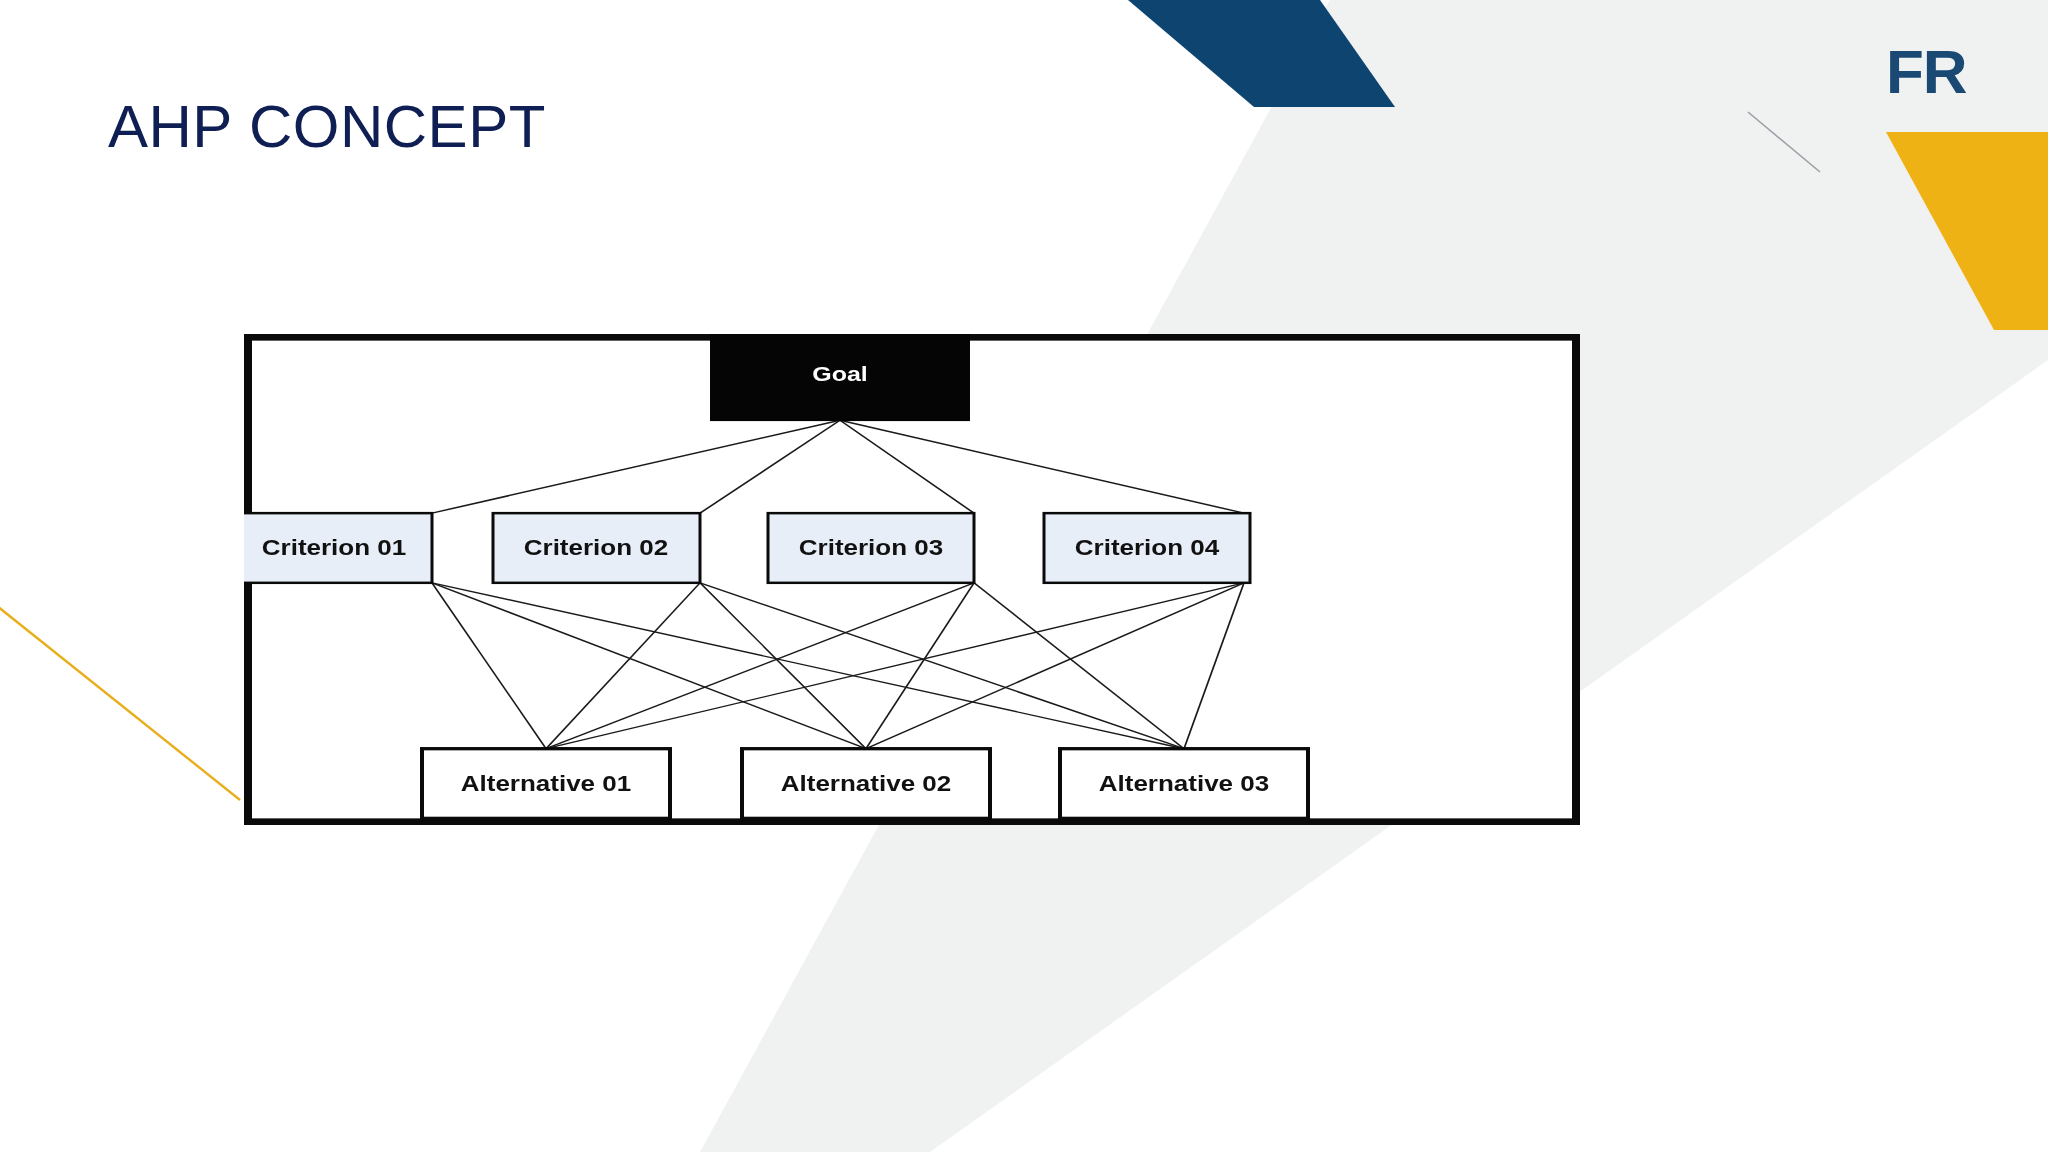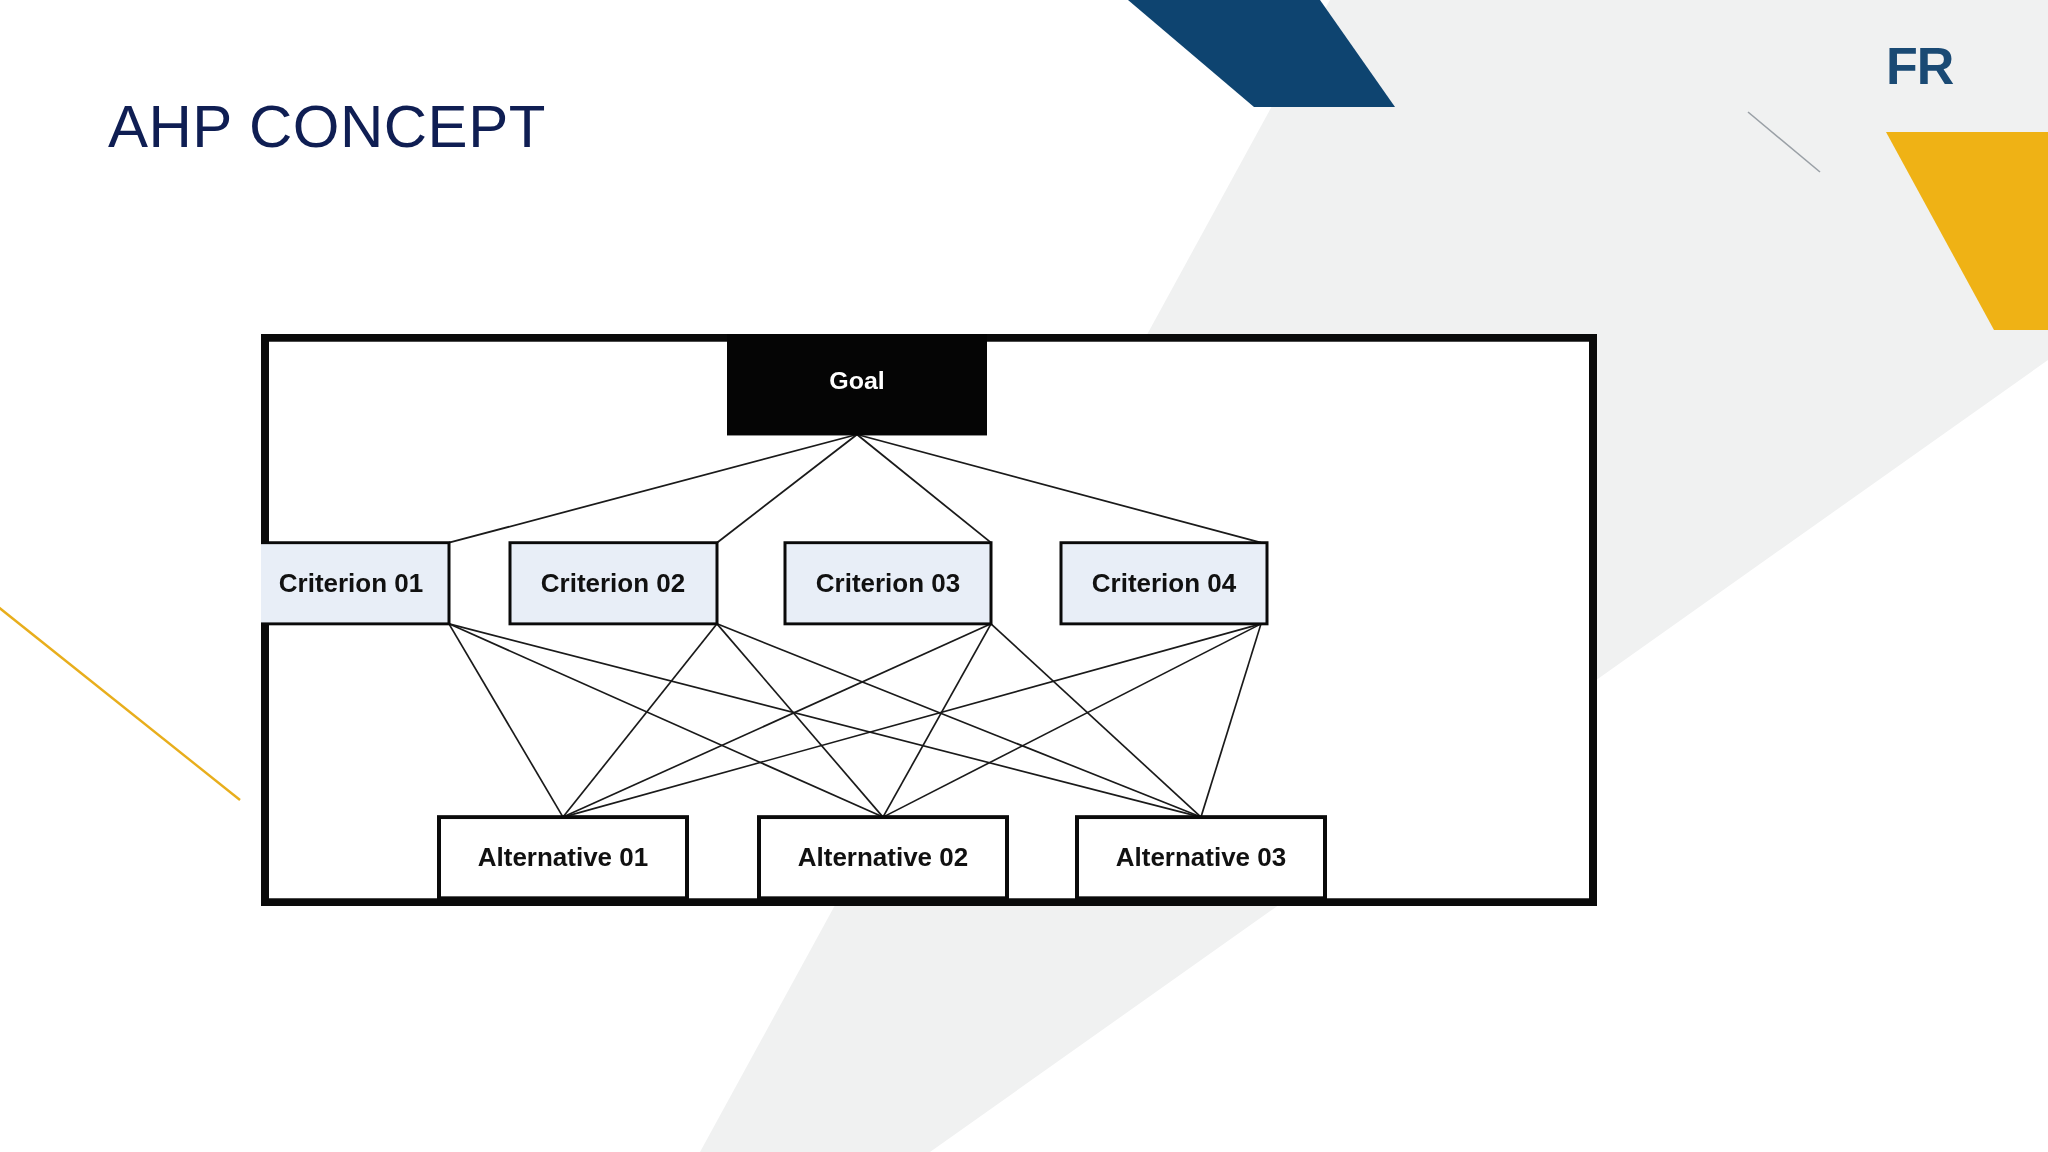--- a/index.html
+++ b/index.html
@@ -25,34 +25,34 @@
     color:#0f1e53;
     font-family:"Liberation Sans", sans-serif;
     white-space:nowrap;
   }
 
   
   .brand-logo {
     position:absolute;
     left:1886px;
     top:36px;
-    font-size:52px;
+    font-size:62px;
     font-weight:bold;
     letter-spacing:-1px;
     color:#1a4a74;
     font-family:"Liberation Sans", sans-serif;
   }
 
   
   #diagram-figure {
     position:absolute;
-    left:261px;
+    left:244px;
     top:334px;
     width:1336px;
-    height:572px;
+    height:491px;
   }
   #diagram-svg { display:block; width:100%; height:100%; }
 
   .node-label {
     font-family:"Liberation Sans", sans-serif;
     font-weight:bold;
     text-anchor:middle;
     dominant-baseline:middle;
   }
   .goal-label { font-size:25px; fill:#ffffff; }

